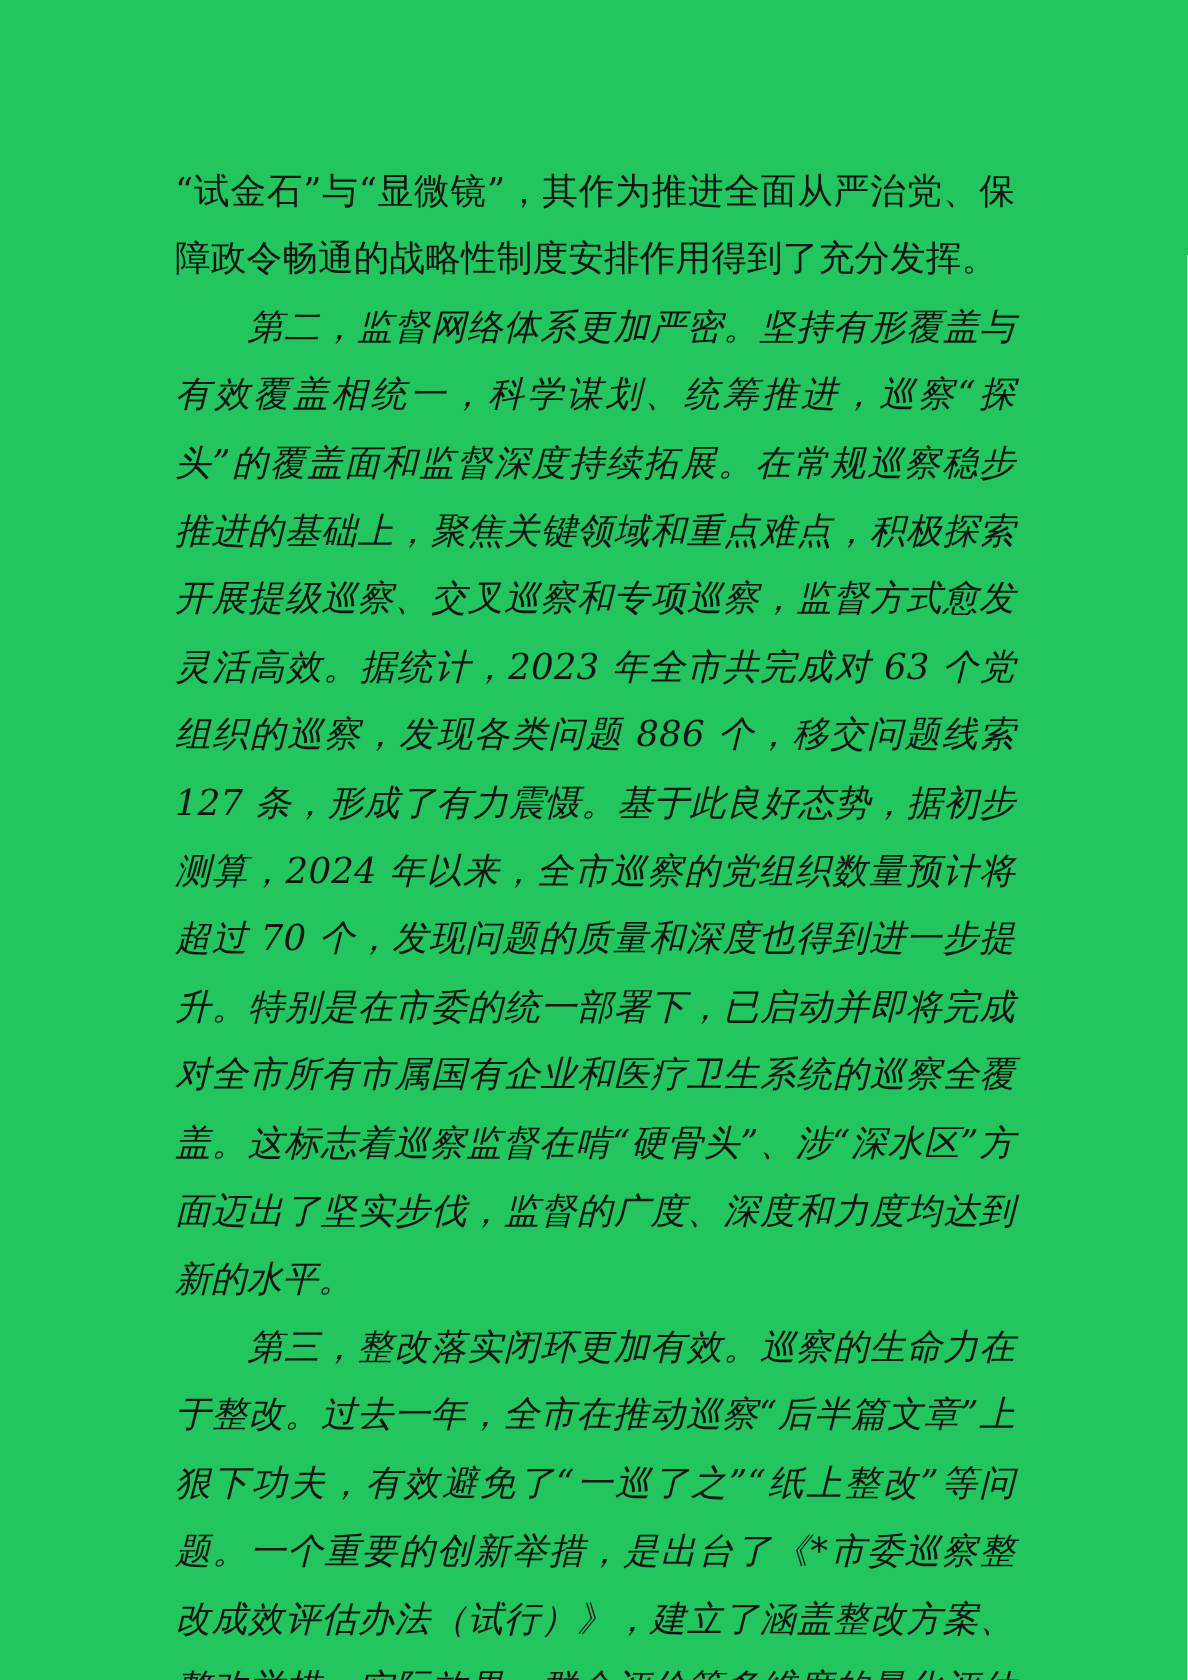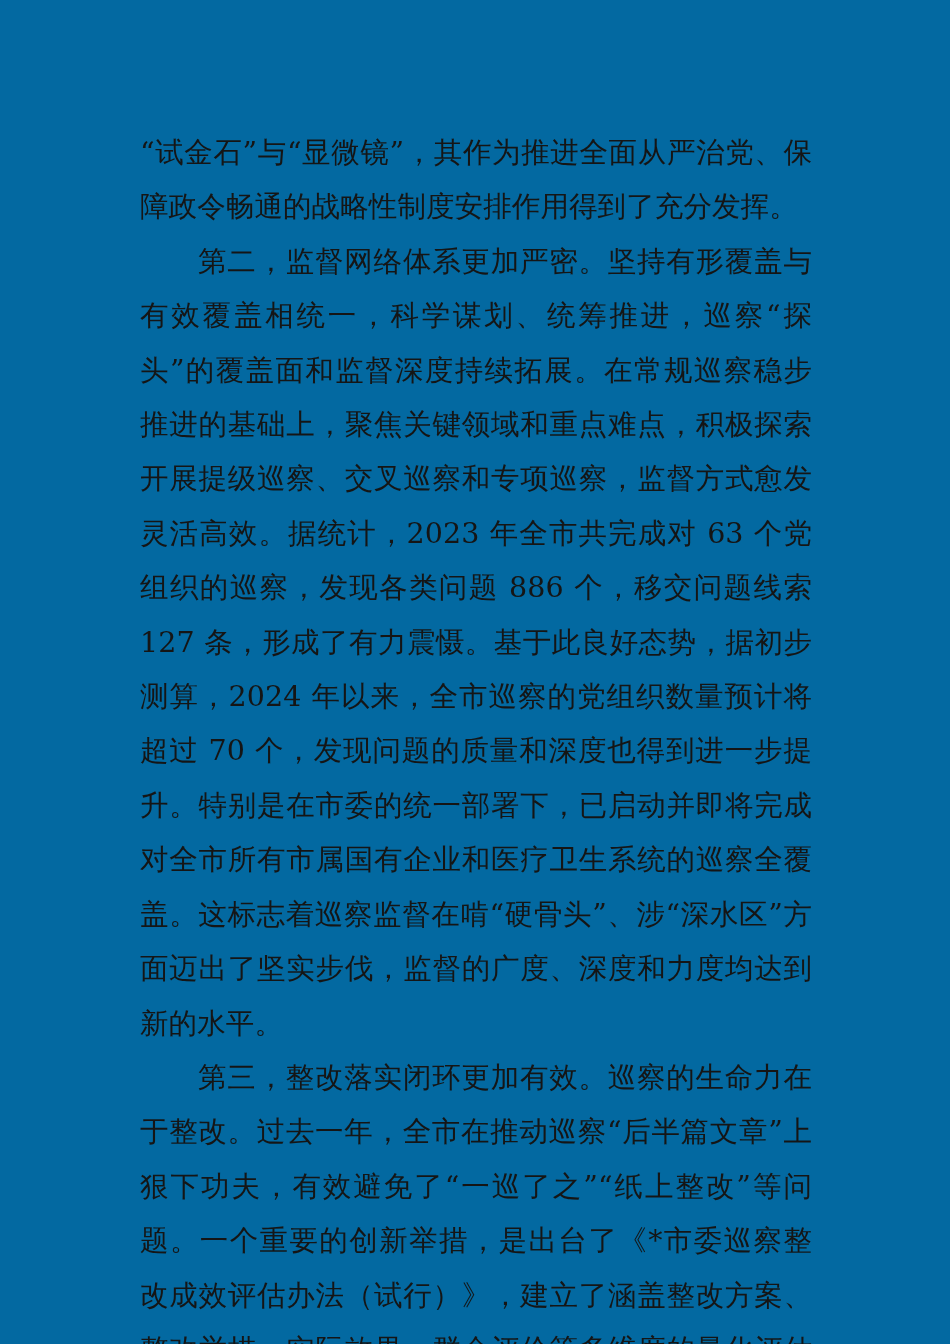--- a/index.html
+++ b/index.html
@@ -4,21 +4,21 @@
 <style>
   html, body {
     margin: 0;
     padding: 0;
     background: #ffffff;
   }
   .page {
     position: relative;
     width: 950px;
     height: 1344px;
-    background: #0369a1;
+    background: #22c55e;
     margin: 0 auto;
     overflow: hidden;
     box-sizing: border-box;
   }
   .page-header {
     height: 120px;
     width: 100%;
   }
   .doc-body {
     position: absolute;
@@ -34,20 +34,21 @@
     line-height: 54.4px;
     color: #151515;
     text-align: justify;
     text-justify: inter-character;
     text-align-last: left;
     letter-spacing: 0.1px;
     -webkit-font-smoothing: antialiased;
   }
   .para.indent {
     text-indent: 58px;
+    font-style: italic;
   }
   .page-footer {
     position: absolute;
     left: 0;
     right: 0;
     bottom: 0;
     height: 80px;
   }
 </style>
 </head>

